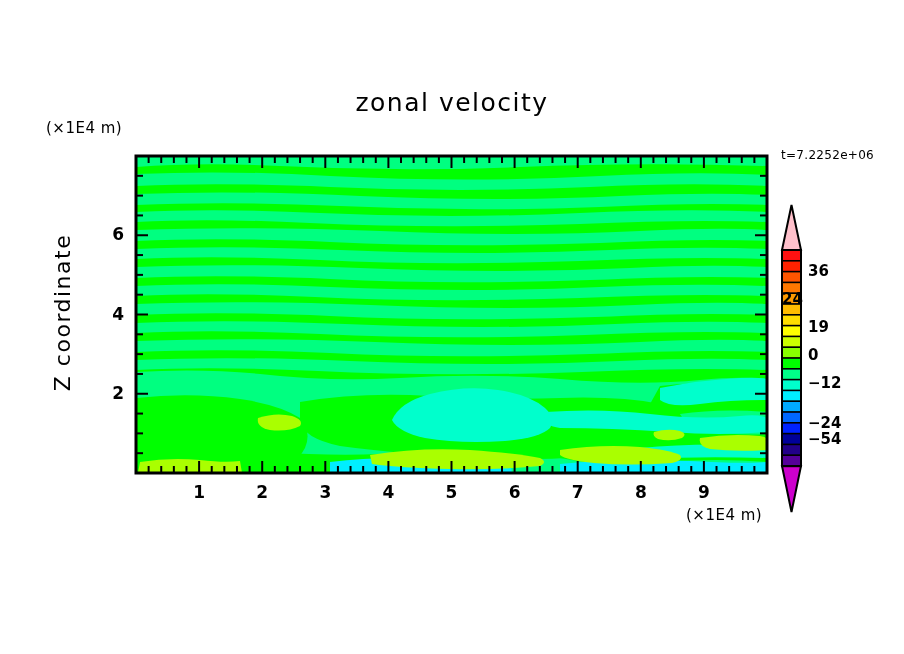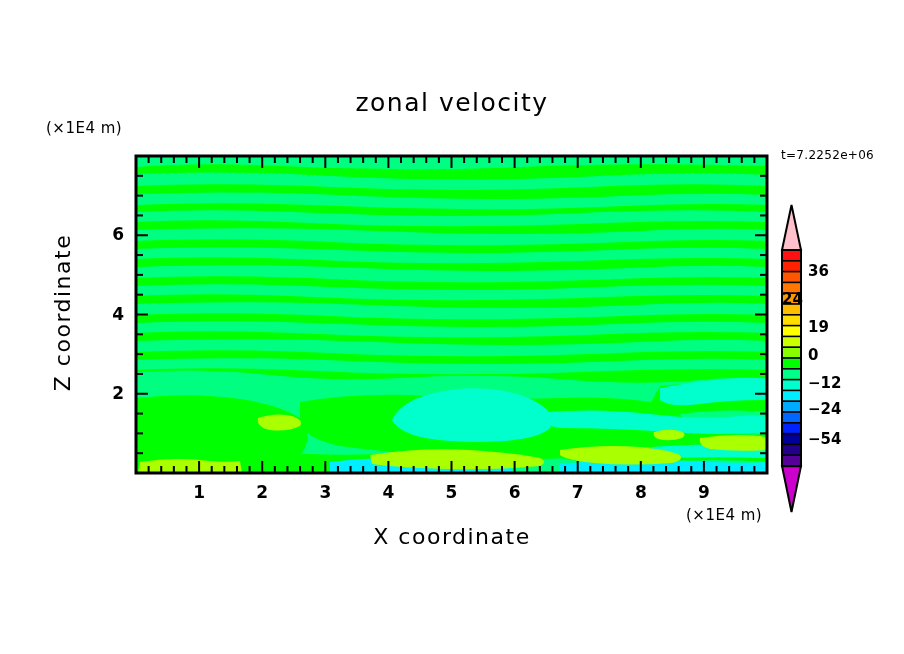--- a/index.html
+++ b/index.html
@@ -43,21 +43,20 @@
 </style>
 </head>
 <body>
 
 <div id="stage">
 
   <div class="txt" id="title">zonal velocity</div>
   <div class="txt" id="unit-top">(×1E4 m)</div>
   <div class="txt" id="unit-bottom">(×1E4 m)</div>
   <div class="txt" id="timestamp">t=7.2252e+06</div>
-  <div class="txt" id="xlabel">X coordinate</div>
   <div class="txt" id="ylabel">Z coordinate</div>
 
   <svg width="904" height="654" style="position:absolute;left:0;top:0;">
     <defs>
       <clipPath id="plotclip">
         <rect x="136" y="156" width="631" height="317"></rect>
       </clipPath>
     </defs>
 
     <g clip-path="url(#plotclip)">
@@ -312,17 +311,17 @@
       <div class="txt tick-lab" style="left: 98px; top: 382.75px; width: 26px; text-align: right;">2</div>
       <div class="txt tick-lab" style="left: 98px; top: 303.5px; width: 26px; text-align: right;">4</div>
       <div class="txt tick-lab" style="left: 98px; top: 224.25px; width: 26px; text-align: right;">6</div>
     </div>
   <div id="cbticklabels">
       <div class="txt cb-lab" style="left: 808px; top: 261.6px;">36</div>
       <div class="txt cb-lab" style="left: 782px; top: 289.68px;">24</div>
       <div class="txt cb-lab" style="left: 808px; top: 317.76px;">19</div>
       <div class="txt cb-lab" style="left: 808px; top: 345.84px;">0</div>
       <div class="txt cb-lab" style="left: 808px; top: 373.92px; text-align: right;">−12</div>
-      <div class="txt cb-lab" style="left: 808px; top: 400px;">−24</div>
+      <div class="txt cb-lab" style="left: 808px; top: 414px;">−24</div>
       <div class="txt cb-lab" style="left: 808px; top: 430.08px;">−54</div>
     </div>
 
 </div>
 
 </body></html>

